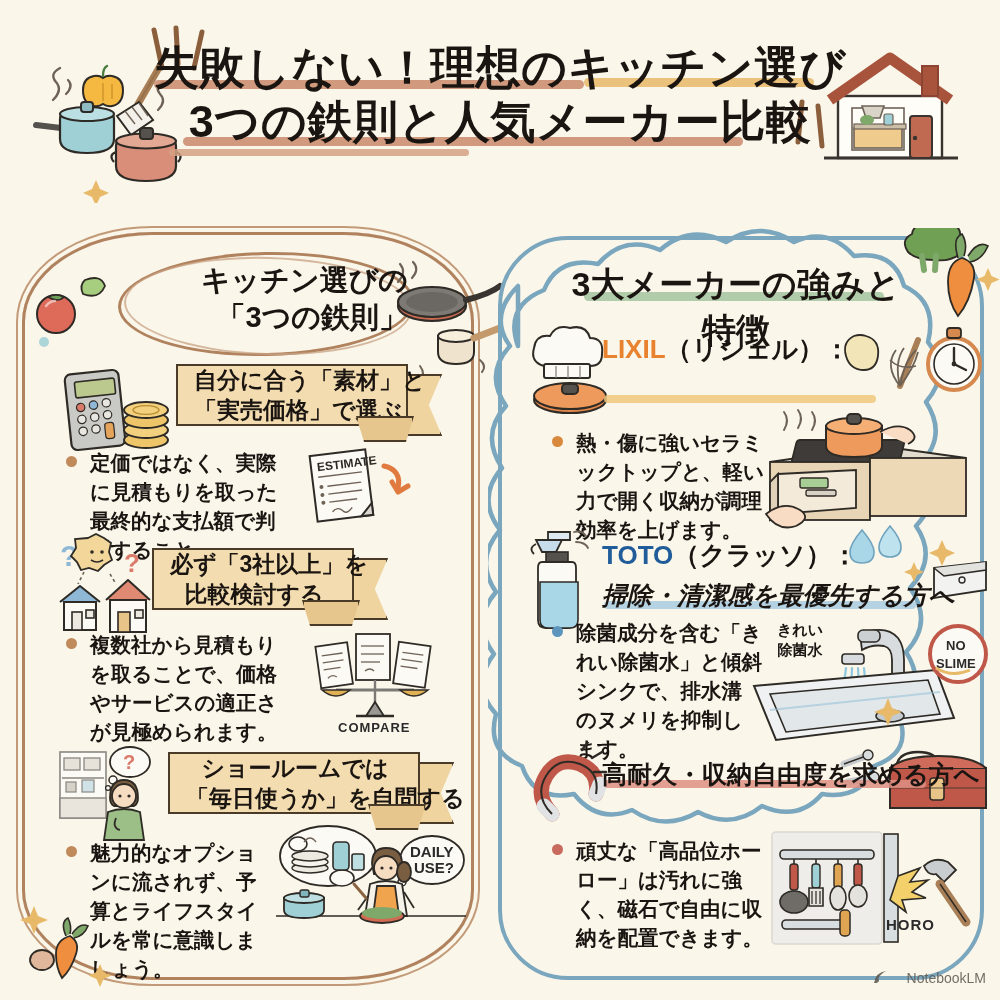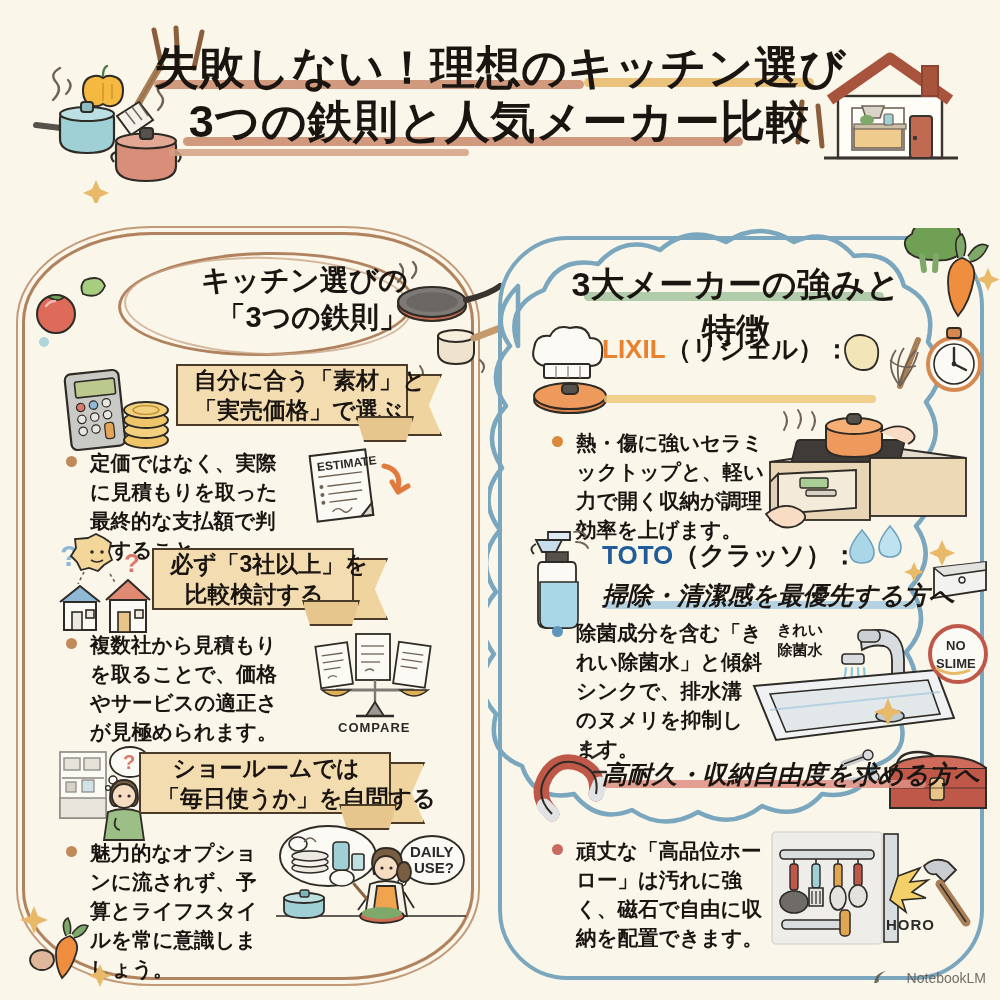--- a/index.html
+++ b/index.html
@@ -362,21 +362,21 @@
     <g>
       <path d="M52 56 q0 -18 14 -18 q14 0 14 18 q0 6 -4 8 l-20 0 q-4 -2 -4 -8z" fill="#7A5E42" stroke="#2e2a25" stroke-width="1.8"></path>
       <circle cx="66" cy="54" r="12" fill="#F6DCC0" stroke="#2e2a25" stroke-width="1.8"></circle>
       <circle cx="62" cy="54" r="1.6" fill="#2e2a25"></circle>
         <circle cx="71" cy="54" r="1.6" fill="#2e2a25"></circle>
       <path d="M50 70 q16 -6 32 0 l4 28 h-40z" fill="#9BBF86" stroke="#2e2a25" stroke-width="1.8"></path>
       <path d="M58 76 q-4 10 4 12" fill="none" stroke="#2e2a25" stroke-width="1.8"></path>
     </g>
   </svg>
 
-  <div class="ribbon" style="left:139px;top:752px;width:252px;height:62px;">
+  <div class="ribbon" style="left:168px;top:752px;width:252px;height:62px;">
     <div class="tail"></div>
     <div class="body" style="width:252px;height:62px;">
       <div class="rl">ショールームでは</div>
       <div class="rl">「毎日使うか」を自問する</div>
     </div>
     <div class="fold"></div>
   </div>
 
   <div class="bullet" style="left:66px;top:838px;width:206px;">
     <span class="dot" style="background:#C08A5A;"></span>
@@ -609,21 +609,21 @@
     <path d="M22 72 q-18 -18 -6 -38 q12 -20 34 -12 q20 8 16 30" fill="none" stroke="#C0584A" stroke-width="15" stroke-linecap="round"></path>
     <path d="M22 72 l-8 -8" stroke="#E0E2E4" stroke-width="15" stroke-linecap="round"></path>
     <path d="M66 52 l4 -10" stroke="#E0E2E4" stroke-width="15" stroke-linecap="round"></path>
     <path d="M22 72 q-18 -18 -6 -38 q12 -20 34 -12 q20 8 16 30" fill="none" stroke="#2e2a25" stroke-width="2"></path>
     <path d="M52 8 l6 -8 M62 16 l10 -6 M64 30 l12 0" stroke="#2e2a25" stroke-width="2.4" stroke-linecap="round" fill="none"></path>
   </svg>
 
   <div class="brand" style="left:602px;top:752px;">
     <div class="l2" style="margin-top:6px;">
       <span class="bul" style="top:22px;width:322px;background:#DD8F83;"></span>
-      <span style="position:relative;z-index:2;font-style:italic;">高耐久・収納自由度を求める方へ</span>
+      <span style="position:relative;z-index:2;">高耐久・収納自由度を求める方へ</span>
     </div>
   </div>
 
   <svg class="deco" style="left:838px;top:740px;" width="150" height="80" viewBox="0 0 150 80">
     <g>
       <path d="M6 24 l22 -8" stroke="#C9CDD0" stroke-width="7" stroke-linecap="round"></path>
       <path d="M6 24 l22 -8" stroke="#2e2a25" stroke-width="1.4" fill="none"></path>
       <circle cx="30" cy="15" r="5" fill="#D8DCDF" stroke="#2e2a25" stroke-width="1.4"></circle>
     </g>
     <g>

